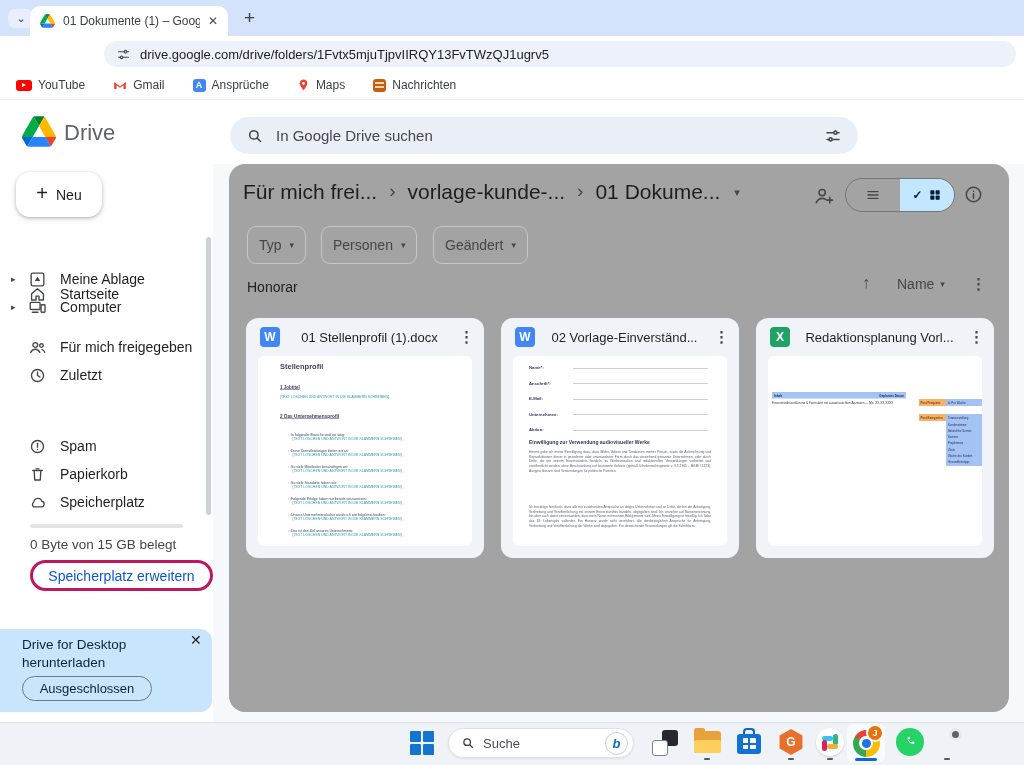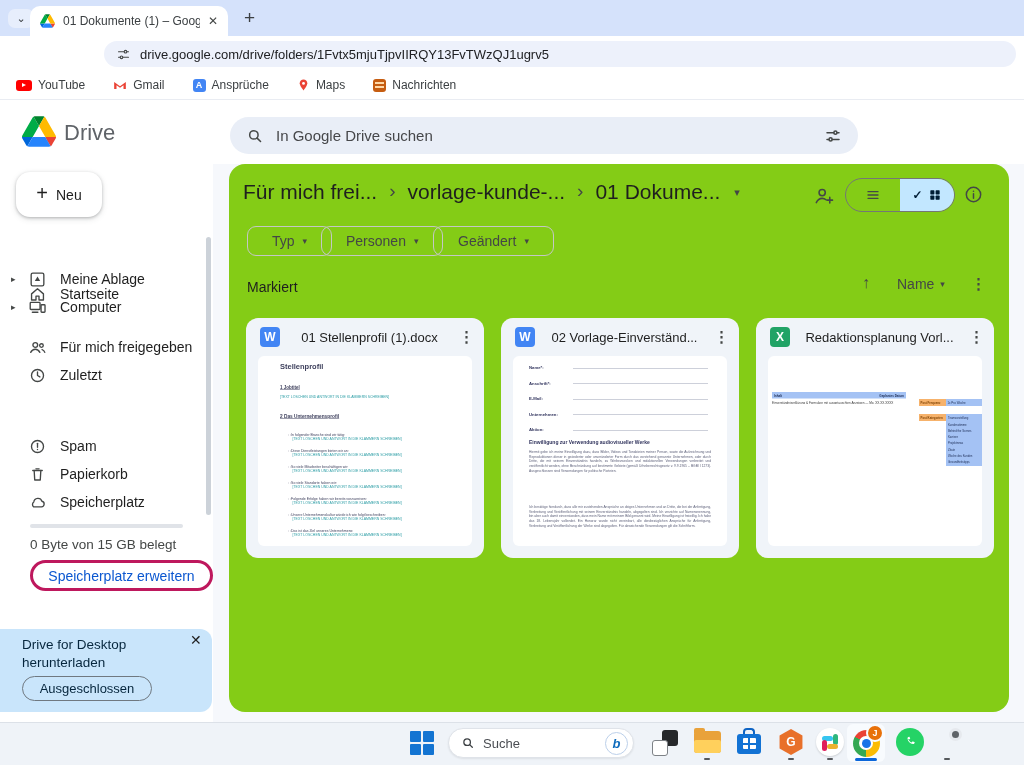--- a/index.html
+++ b/index.html
@@ -30,21 +30,21 @@
   .bm-news::after{content:"";position:absolute;left:2px;top:3px;width:9px;height:2px;background:#ffd9a8;box-shadow:0 4px 0 #ffd9a8;}
 
   
   .dheader{left:0;top:100px;width:1024px;height:64px;background:#fff;}
   .brand{left:64px;top:120px;font-size:22px;color:#5f6368;}
   .gsearch{left:230px;top:117px;width:628px;height:37px;border-radius:19px;background:#e9eef7;display:flex;align-items:center;gap:12px;padding:4px 16px;box-sizing:border-box;position:absolute;}
   .gsearch .ph{font-size:15px;color:#46474a;flex:1;}
 
   
   .contentbg{left:213px;top:164px;width:811px;height:558px;background:#f6f8fc;}
-  .maincard{left:229px;top:164px;width:780px;height:548px;background:#84cc16;border-radius:16px;}
+  .maincard{left:229px;top:164px;width:780px;height:548px;background:#a3a3a3;border-radius:16px;}
 
   
   .neu{left:16px;top:172px;width:86px;height:45px;background:#fff;border-radius:14px;box-shadow:0 1px 3px rgba(60,64,67,.3),0 2px 6px rgba(60,64,67,.15);display:flex;align-items:center;justify-content:center;gap:8px;position:absolute;}
   .neu .pl{font-size:20px;color:#1f1f1f;font-weight:400;margin-top:-2px;}
   .neu .lb{font-size:14px;color:#1f1f1f;font-weight:500;}
   .sitem{left:0;width:205px;height:28px;display:flex;align-items:center;gap:13px;padding-left:28px;box-sizing:border-box;font-size:14px;color:#1f1f1f;position:absolute;}
   .exp{position:absolute;left:11px;font-size:9px;color:#444746;}
   .sbar{left:30px;top:524px;width:153px;height:4px;background:#e0e3e8;border-radius:2px;}
   .stext{left:30px;top:537px;font-size:13.5px;color:#444746;}
   .expandbtn{left:30px;top:560px;width:183px;height:31px;border:3px solid #be185d;border-radius:16px;display:flex;align-items:center;justify-content:center;font-size:14px;font-weight:500;color:#0b57d0;background:#fff;box-sizing:border-box;position:absolute;}
@@ -58,21 +58,21 @@
   .crumbs{left:14px;top:16px;display:flex;align-items:center;gap:12px;position:absolute;}
   .crumb{font-size:21px;color:#1f1f1f;}
   .csep{font-size:19px;color:#444746;margin-top:-2px;}
   .ccaret{font-size:11px;color:#444746;margin-left:2px;}
   .sharebtn{left:584px;top:21px;position:absolute;}
   .vtoggle{left:616px;top:14px;width:110px;height:34px;border:1px solid #747775;border-radius:17px;display:flex;box-sizing:border-box;overflow:hidden;position:absolute;}
   .vseg{width:55px;display:flex;align-items:center;justify-content:center;gap:5px;}
   .vseg.sel{background:#c2e7ff;}
   .vseg .ck{font-size:12px;color:#001d35;font-weight:bold;}
   .infobtn{left:734px;top:20px;position:absolute;}
-  .chip{top:62px;height:30px;border:1px solid #c4c7c5;border-radius:9px;display:flex;align-items:center;gap:8px;padding:0 24px;box-sizing:border-box;font-size:14px;color:#444746;position:absolute;}
+  .chip{top:62px;height:38px;border:1px solid #c4c7c5;border-radius:9px;display:flex;align-items:center;gap:8px;padding:0 11px;box-sizing:border-box;font-size:14px;color:#444746;position:absolute;}
   .chip .cc{font-size:9px;color:#444746;}
   .fileslabel{left:18px;top:115px;font-size:14px;font-weight:500;color:#1f1f1f;position:absolute;}
   .uparrow{left:633px;top:110px;font-size:16px;color:#444746;position:absolute;}
   .sortname{left:668px;top:112px;font-size:14px;color:#444746;display:flex;align-items:center;gap:6px;position:absolute;}
   .sortname .cc{font-size:9px;}
   .mdots{font-size:15px;color:#444746;font-weight:bold;letter-spacing:0;}
   .sortdots{left:742px;top:111px;position:absolute;}
 
   
   .fcard{top:154px;width:238px;height:240px;background:#f0f4f9;border-radius:12px;position:absolute;}
@@ -394,21 +394,21 @@
     </div>
     <div class="chip" style="left:92px;">
       <span>Personen</span>
         <span class="cc">▾</span>
     </div>
     <div class="chip" style="left:204px;">
       <span>Geändert</span>
         <span class="cc">▾</span>
     </div>
 
-    <span class="fileslabel">Markiert</span>
+    <span class="fileslabel">Honorar</span>
     <span class="uparrow">↑</span>
     <span class="sortname">
         <span>Name</span>
         <span class="cc">▾</span>
       </span>
     <span class="abs mdots sortdots">⋮</span>
 
     <div class="fcard" style="left:17px;">
       <div class="fhead">
         <span class="fbadge bg-word">W</span>

